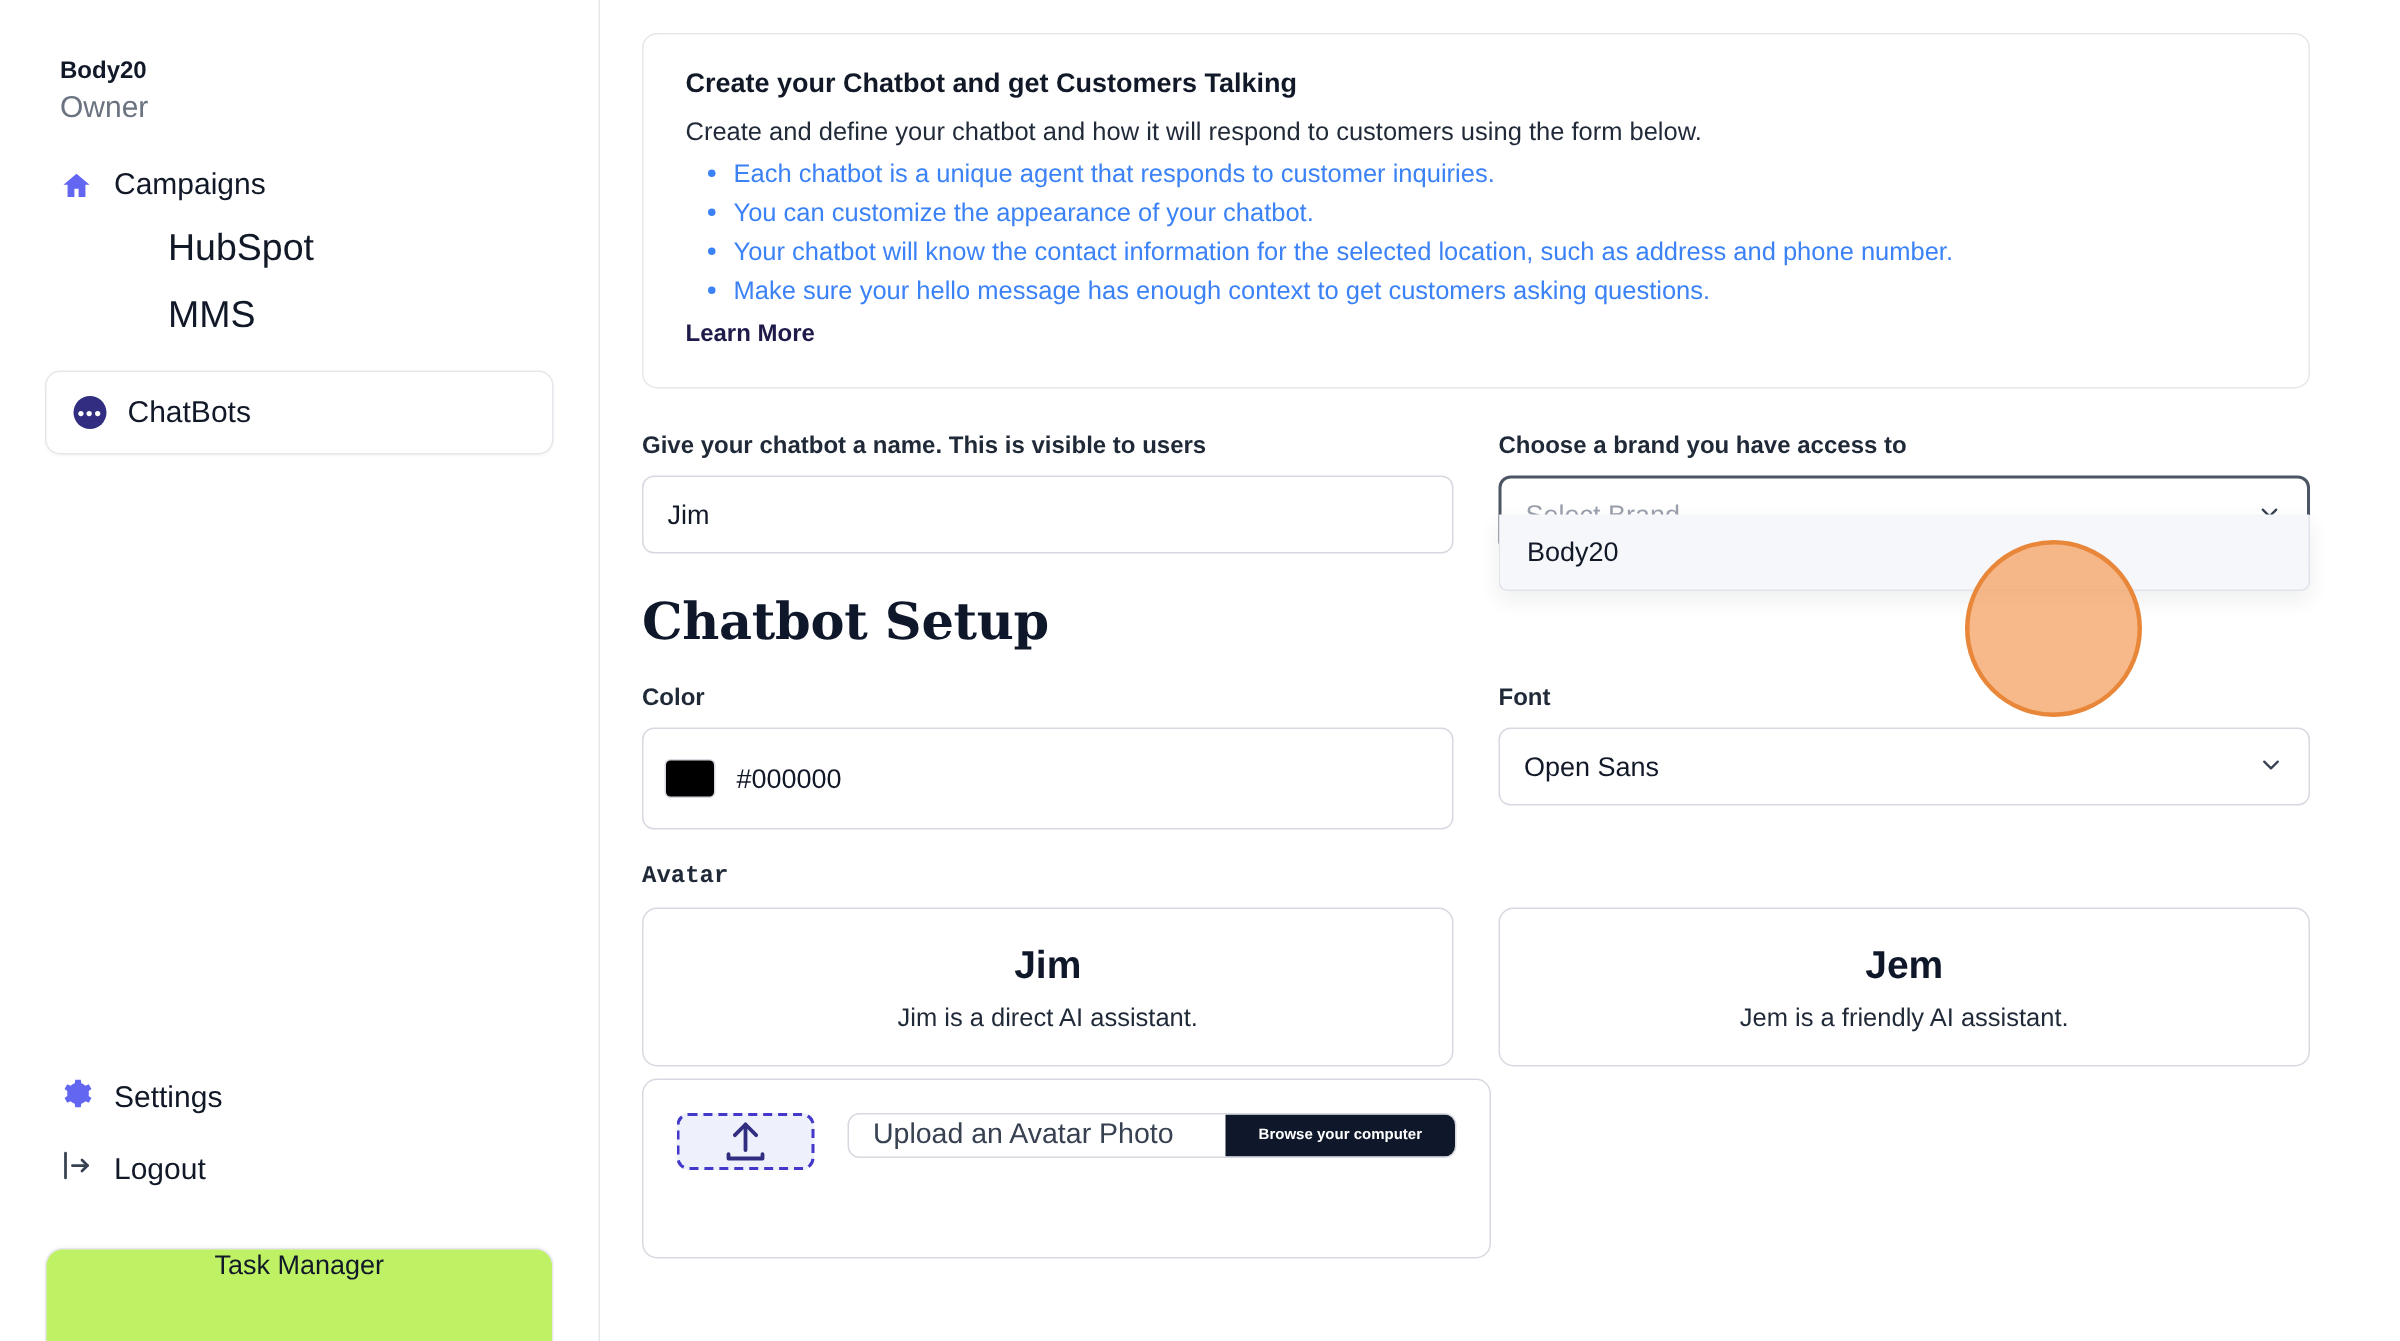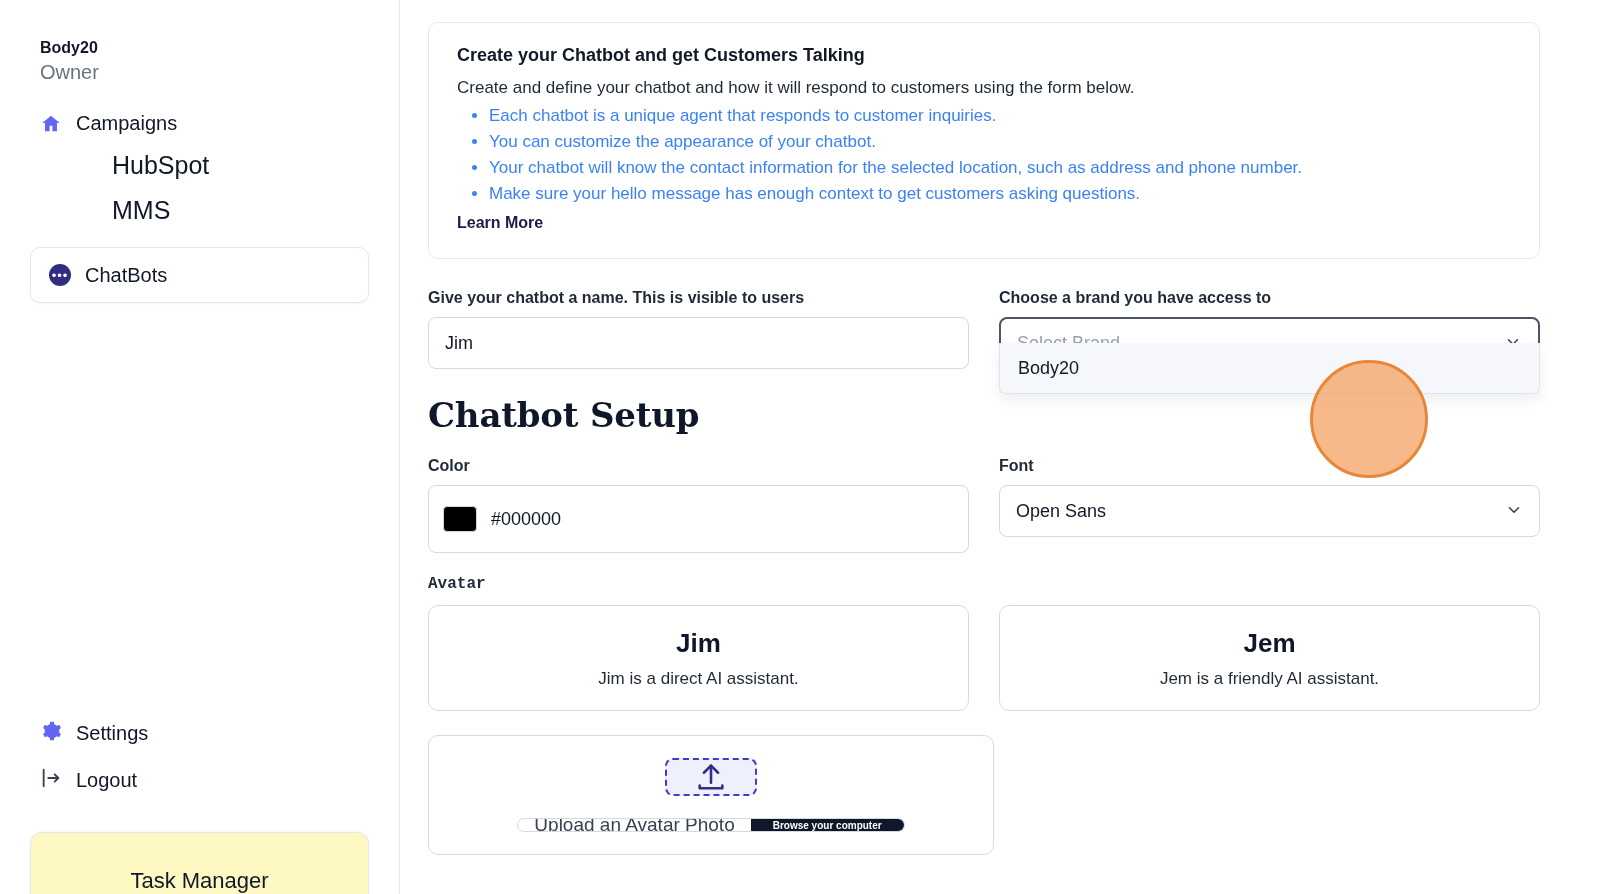--- a/index.html
+++ b/index.html
@@ -104,25 +104,25 @@
     font-size: 20px;
     cursor: pointer;
   }
   .bottom-card {
     margin: 28px 30px 0 30px;
     height: 62px;
     border: 1px solid #e5e7eb;
     border-top-left-radius: 12px;
     border-top-right-radius: 12px;
     border-bottom: none;
-    background: #fef9c3;
-    display: flex;
-    align-items: flex-end;
+    background: #bef264;
+    display: flex;
+    align-items: flex-start;
     justify-content: center;
-    font-size: 22px;
+    font-size: 18px;
     color: #111827;
     box-shadow: 0 -1px 2px rgba(16,24,40,0.03);
   }
 
   
   .main {
     flex: 1;
     height: 894px;
     background: #ffffff;
     padding: 22px 60px 0 28px;
@@ -279,31 +279,30 @@
     font-size: 26px;
     font-weight: bold;
     color: #0f172a;
   }
   .avatar-desc {
     font-size: 17px;
     color: #1f2937;
   }
 
   .upload-card {
-    margin-top: 24px;
+    margin-top: 8px;
     width: 566px;
     border: 1px solid #d6d9e0;
     border-radius: 10px;
     background: #fff;
     padding: 22px;
     display: flex;
-    align-items: center;
+    align-items: flex-start;
     gap: 22px;
     height: 120px;
-    flex-direction: column;
   }
   .dropzone {
     width: 92px;
     border: 2px dashed #4338ca;
     border-radius: 8px;
     background: #eef0fb;
     display: flex;
     align-items: center;
     justify-content: center;
     flex: none;

